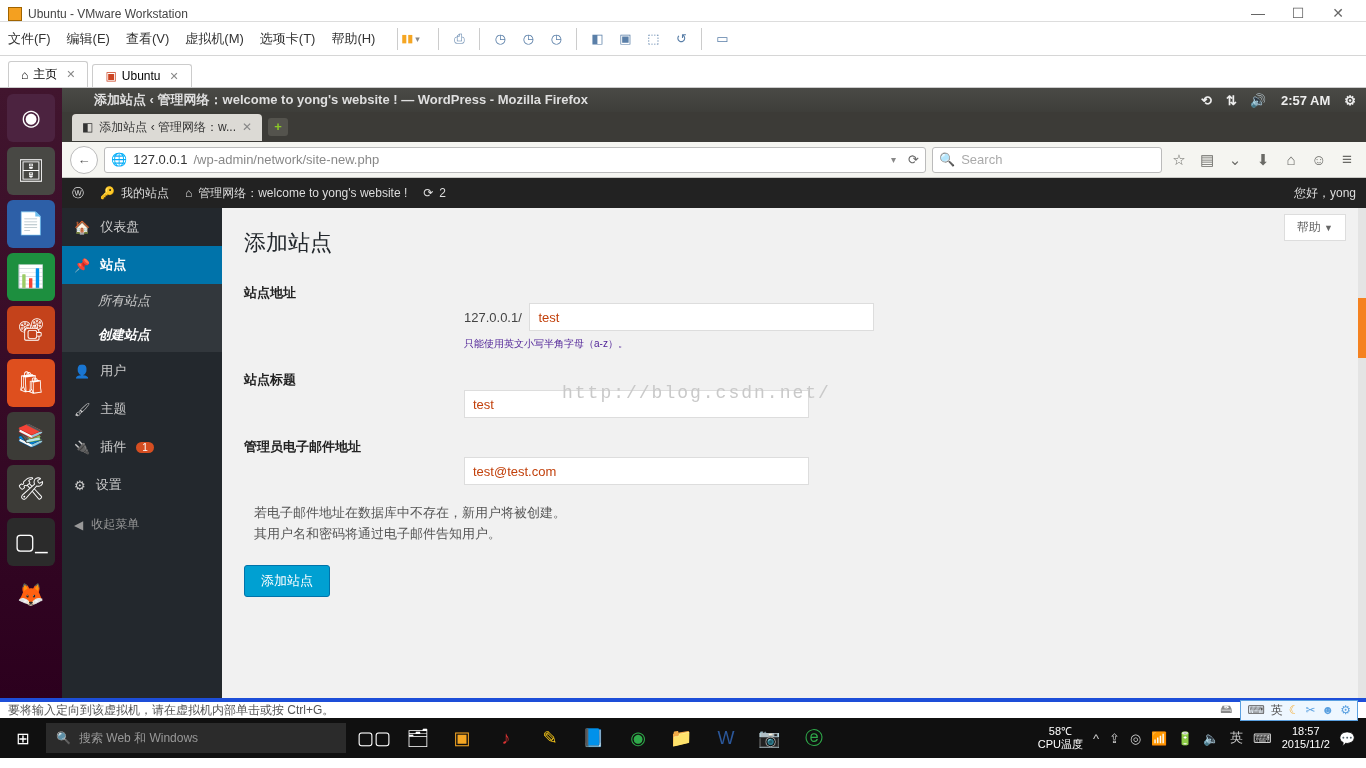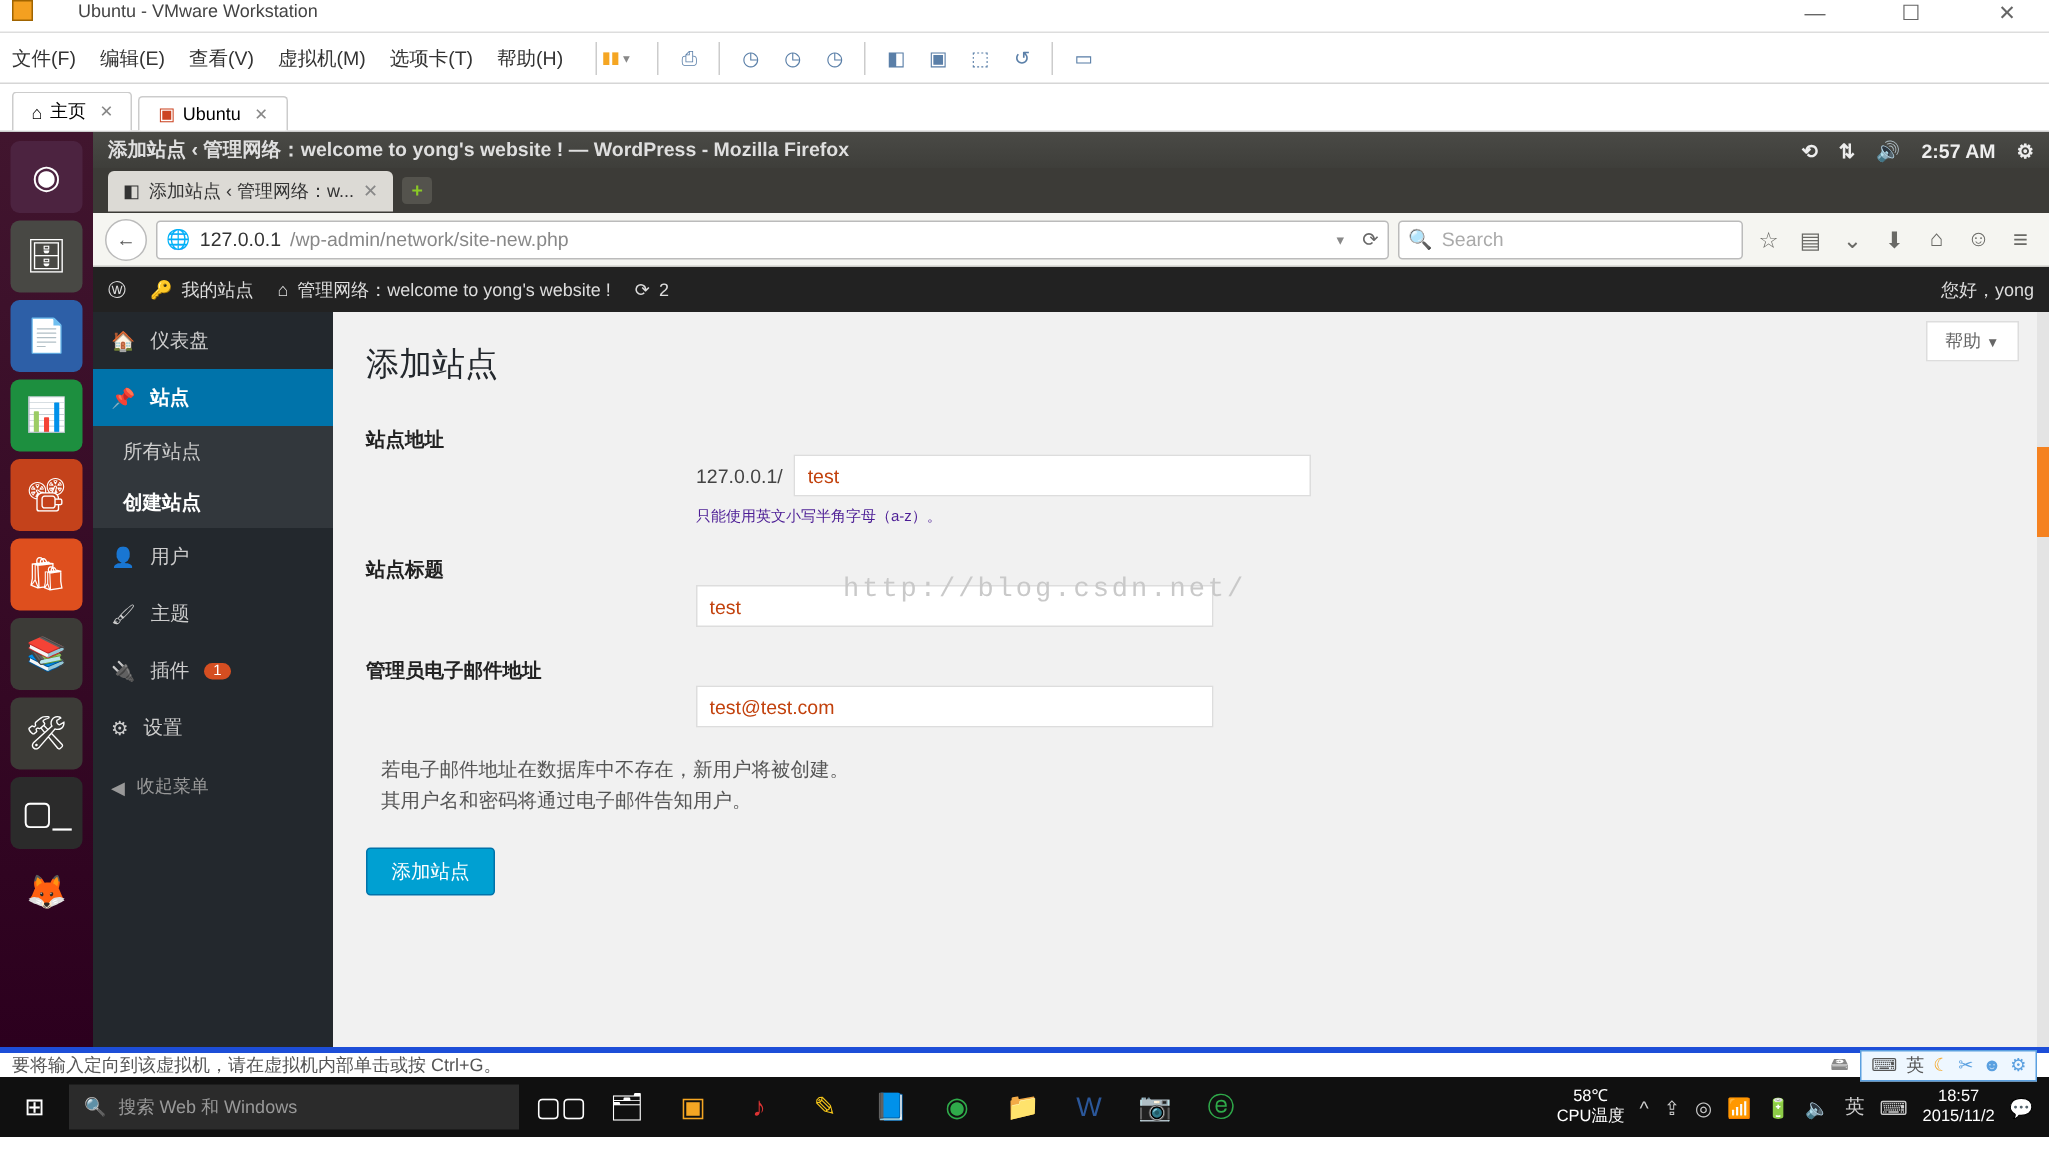--- a/index.html
+++ b/index.html
@@ -1,19 +1,19 @@
 <!DOCTYPE html>
 <html><head>
 <meta charset="utf-8">
 <style>
 * { margin: 0; padding: 0; box-sizing: border-box; font-family: "Microsoft YaHei", Arial, sans-serif; }
 body { width: 1366px; height: 768px; overflow: hidden; background: #fff; font-size: 13px; }
 
 
-.vm-title { height: 22px; background: #fff; display: flex; align-items: flex-start; padding: 0 8px; border-bottom: 1px solid #ddd; gap: 24px; }
+.vm-title { height: 22px; background: #fff; display: flex; align-items: flex-end; padding: 0 8px; border-bottom: 1px solid #ddd; }
 .vm-title-icon { width: 14px; height: 14px; background: #f4a020; border: 1px solid #a06400; margin-right: 6px; }
 .vm-title-text { flex: 1; color: #444; font-size: 12px; }
 .vm-win-ctrl { width: 40px; text-align: center; color: #666; font-size: 14px; }
 
 
 .vm-menu { height: 34px; background: #fff; display: flex; align-items: center; padding: 0 8px; border-bottom: 1px solid #d6d6d6; color: #333; font-size: 13px; }
 .vm-menu span { margin-right: 16px; }
 .vm-menu .sep { width: 1px; height: 22px; background: #ccc; margin: 0 6px; }
 .vm-menu .tool { width: 22px; height: 22px; margin: 0 3px; display: inline-flex; align-items: center; justify-content: center; color: #5a7fa8; }
 .vm-menu .pause { color: #f5a623; font-size: 11px; }
@@ -23,21 +23,21 @@
 .vm-tabs { height: 32px; background: #fff; display: flex; align-items: flex-end; padding: 0 8px; border-bottom: 1px solid #ccc; }
 .vm-tab { border: 1px solid #ccc; border-bottom: none; padding: 4px 12px; margin-right: 4px; background: #fff; font-size: 12px; display: flex; align-items: center; gap: 5px; border-radius: 3px 3px 0 0; }
 .vm-tab.active { background: #fff; }
 .vm-tab .x { color: #888; font-size: 11px; margin-left: 4px; }
 
 
 .ubuntu { height: 610px; display: flex; background: #2c001e; }
 
 
 .ff-title { height: 24px; background: linear-gradient(#4a4a46, #3e3e3a); color: #dfdfdf; display: flex; align-items: center; padding: 0 10px; font-size: 13px; font-weight: bold; }
-.ff-title-text { flex: 1; }
+.ff-title-text { flex: 1; margin-left: 22px; }
 .ff-ind { display: flex; align-items: center; gap: 14px; color: #eee; font-size: 13px; }
 
 
 .ff-tabbar { height: 30px; background: #3c3b37; display: flex; align-items: center; padding: 0 10px; }
 .ff-tab { background: #dcdad5; border-radius: 4px 4px 0 0; padding: 5px 10px; font-size: 12px; color: #333; display: flex; align-items: center; gap: 6px; max-width: 200px; }
 .ff-tab .x { color: #888; }
 .ff-newtab { margin-left: 6px; width: 20px; height: 18px; background: #54534d; border-radius: 3px; color: #8ac926; text-align: center; line-height: 18px; font-weight: bold; }
 
 
 .ff-nav { height: 36px; background: #f5f5f1; border-bottom: 1px solid #c9c9c5; display: flex; align-items: center; padding: 0 8px; gap: 6px; }
@@ -55,21 +55,21 @@
 .wp-bar { height: 30px; background: #222; color: #ddd; display: flex; align-items: center; padding: 0 10px; font-size: 12px; gap: 16px; }
 .wp-bar .seg { display: flex; align-items: center; gap: 6px; }
 .wp-bar .right { margin-left: auto; }
 
 
 .wp-body { flex: 1; display: flex; background: #f1f1f1; }
 .wp-side { width: 160px; background: #23282d; color: #eee; font-size: 13px; }
 .wp-side .item { padding: 10px 12px; display: flex; align-items: center; gap: 10px; color: #ccc; }
 .wp-side .item.current { background: #0073aa; color: #fff; font-weight: bold; position: relative; }
 .wp-side .item.current::after { content: ""; position: absolute; right: -7px; top: 50%; margin-top: -7px; border: 7px solid transparent; border-right-color: #f1f1f1; }
-.wp-side .sub { background: #32373c; padding: 8px 12px 8px 20px; color: #ccc; font-size: 13px; }
+.wp-side .sub { background: #32373c; padding: 8px 12px 8px 36px; color: #ccc; font-size: 13px; font-style: italic; }
 .wp-side .sub.active { color: #fff; font-weight: bold; }
 .wp-side .collapse { padding: 12px; color: #999; font-size: 12px; display: flex; align-items: center; gap: 8px; }
 .wp-side .badge { background: #d54e21; color: #fff; border-radius: 8px; padding: 0 6px; font-size: 10px; }
 
 .wp-main { flex: 1; padding: 20px 22px; position: relative; background: #f1f1f1; }
 .wp-help { position: absolute; right: 20px; top: 6px; border: 1px solid #ddd; background: #fff; padding: 4px 12px; font-size: 12px; color: #666; }
 .wp-h1 { font-size: 22px; font-weight: 400; color: #23282d; margin-bottom: 20px; }
 .form-row { display: flex; margin-bottom: 14px; }
 .form-label { width: 220px; font-size: 13px; color: #222; padding-top: 6px; font-weight: bold; }
 .form-field { flex: 1; }

